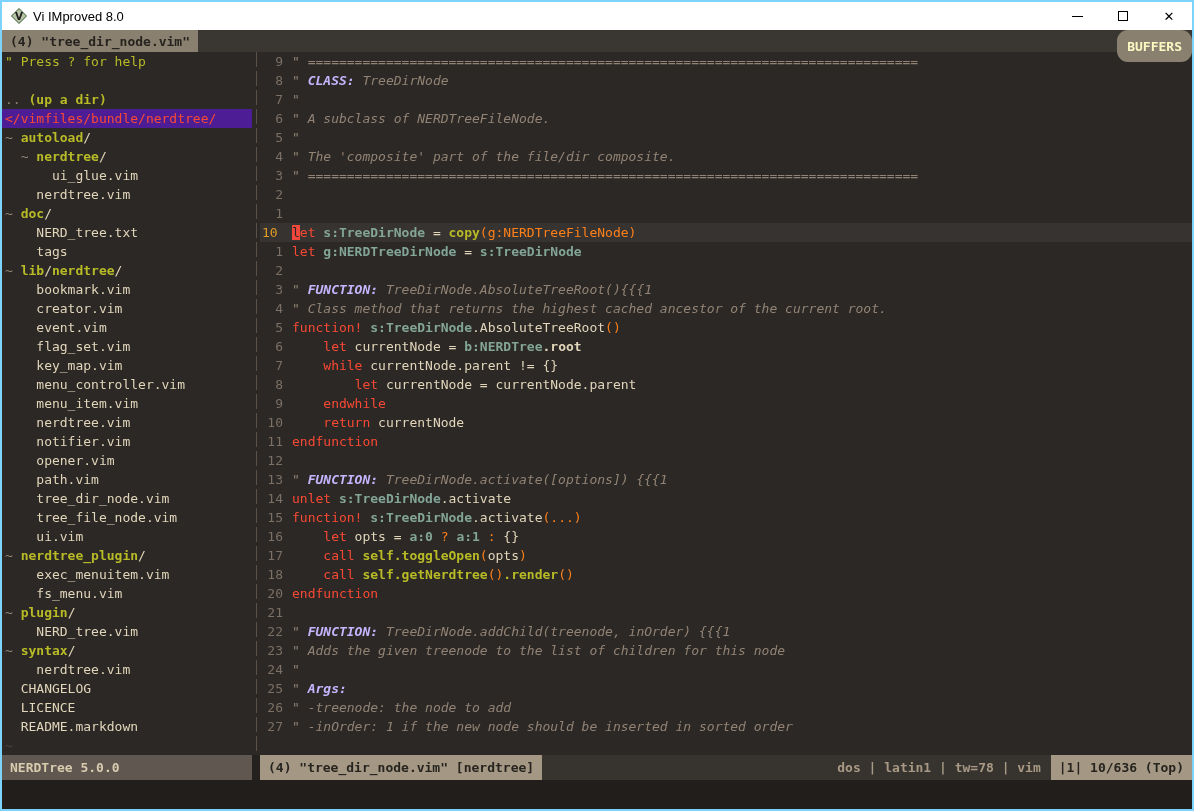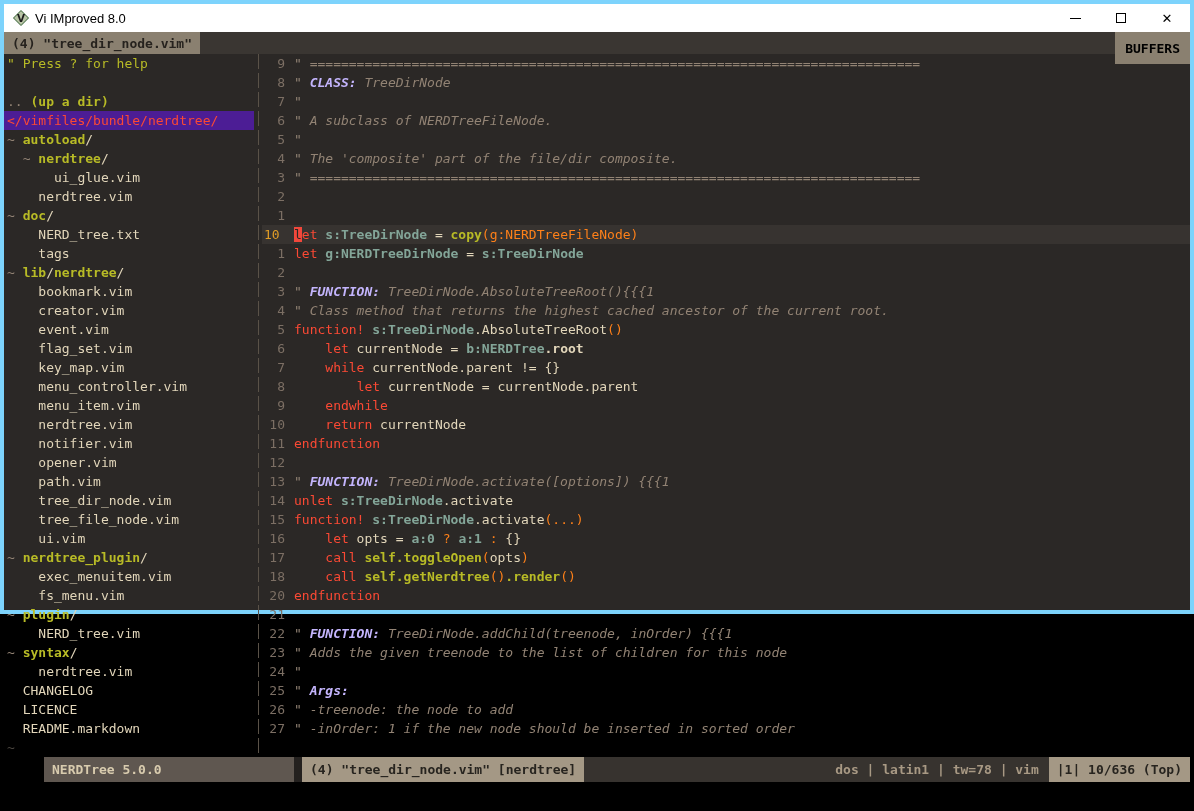--- a/index.html
+++ b/index.html
@@ -1,21 +1,21 @@
 <!DOCTYPE html>
 <html><head>
 <meta charset="utf-8">
 <style>
   * { margin:0; padding:0; box-sizing:border-box; }
   html,body { width:1194px; height:811px; background:#000; }
   body { font-family:"DejaVu Sans Mono", monospace; }
 
   .window{
-    width:1194px; height:614px;
-    border:4px solid #7dd3fc;
+    width:1194px; height:811px;
+    border:2px solid #7dd3fc;
     display:flex; flex-direction:column;
     background:#2b2826;
   }
 
   
   .titlebar{
     height:28px; background:#ffffff; color:#000;
     display:flex; align-items:center;
     font-family:"Liberation Sans", sans-serif; font-size:13px;
     flex:0 0 auto;
@@ -31,22 +31,22 @@
   .tabbar{
     height:22px; background:#3a3632; display:flex; align-items:stretch;
     font-size:13px; font-weight:bold; flex:0 0 auto;
   }
   .tab-active{
     background:#8a8070; color:#26221e; padding:0 8px;
     display:flex; align-items:center; white-space:pre;
   }
   .tab-spacer{ flex:1; }
   .buffers-label{
-    background:#8a8070; color:#000000; padding:16px 10px;
-    display:flex; align-items:center;
+    background:#8a8070; color:#fef9c3; padding:16px 10px;
+    display:flex; align-items:center;border-radius:11px;
   }
 
   
   .main{ flex:0 0 703px; display:flex; overflow:hidden; font-size:13px; }
 
   .nerdtree{ width:250px; overflow:hidden; padding-left:3px; }
   .ntrow{ height:19px; line-height:19px; white-space:pre; margin-left:-3px; padding-left:3px; }
   .ntrow.sel{ background:#4c1d95; }
 
   .vsep{ width:8px; flex:0 0 8px; }
@@ -74,21 +74,21 @@
   .org { color:#fe8019; }
   .pur { color:#d3869b; }
   .fg  { color:#e2d6ba; }
   .fgb { color:#e2d6ba; font-weight:bold; }
   .gry { color:#928374; }
   .dim { color:#4a453f; }
   .cursor{ background:#f2473b; color:#2b2826; }
 
   
   .statusrow{ flex:0 0 25px; display:flex; font-size:13px; font-weight:bold; }
-  .st-nerd{ width:250px; background:#5f5750; color:#d8cbae; padding:0 8px; display:flex; align-items:center; white-space:pre;margin-left:40px; }
+  .st-nerd{ width:250px; background:#5f5750; color:#d8cbae; padding:0 8px; display:flex; align-items:center; white-space:pre; }
   .st-gap{ width:8px; background:#24211f; }
   .st-left{ background:#a49885; color:#27241f; padding:0 8px; display:flex; align-items:center; white-space:pre; }
   .st-mid{ flex:1; background:#37332f; color:#a89984; display:flex; align-items:center; justify-content:flex-end; padding-right:10px; white-space:pre;padding-left:36px; }
   .st-right{ background:#a49885; color:#27241f; padding:0 8px; display:flex; align-items:center; white-space:pre;text-align:center; }
 
   
   .cmdline{ flex:1; background:#211e1c; }
 </style>
 </head>
 <body>

